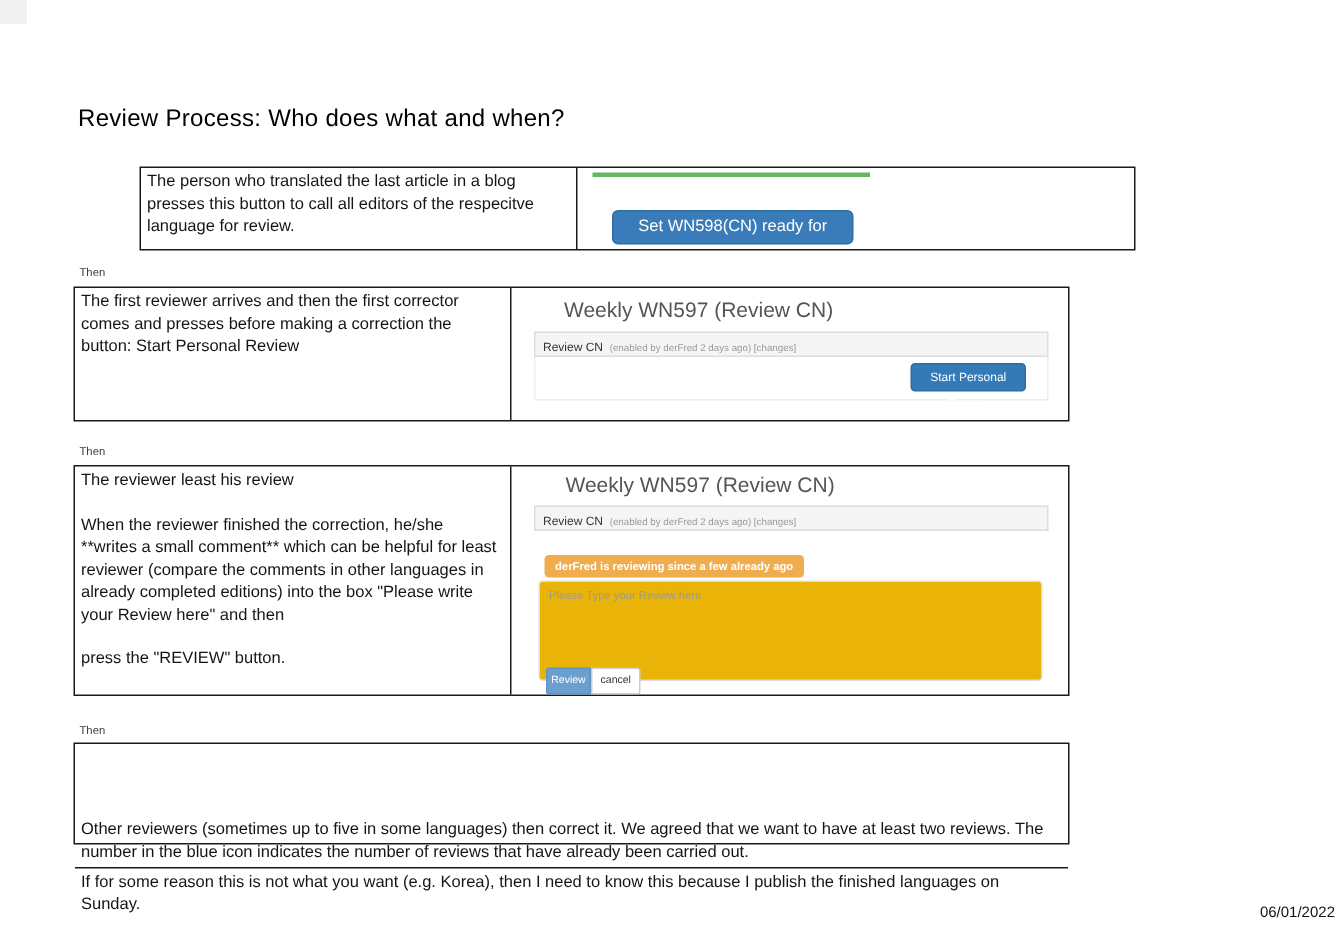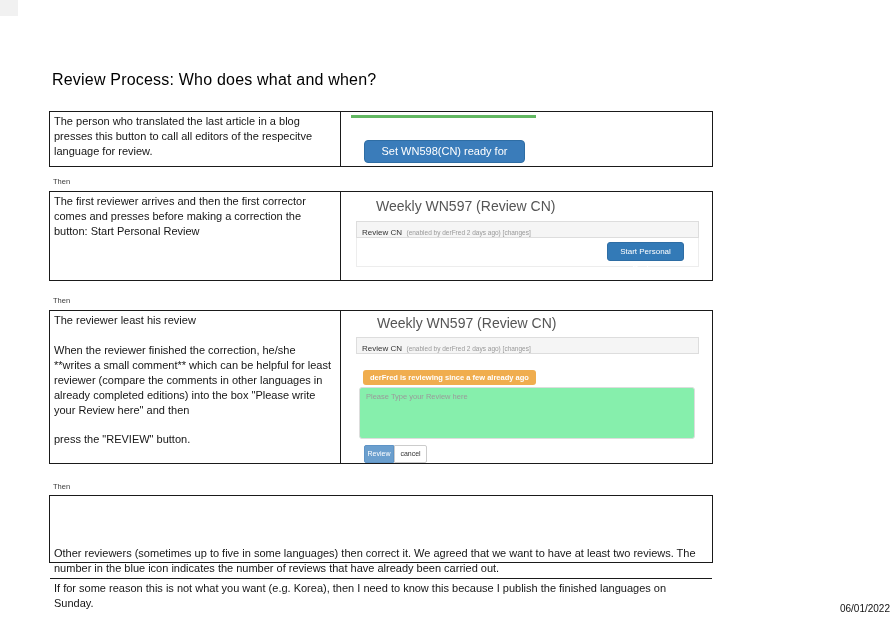--- a/index.html
+++ b/index.html
@@ -15,21 +15,21 @@
     text-align:center; font-size:11px; color:#1d1d1d;
   }
   .doc-title {
     position:absolute; left:52px; top:71px; font-size:16px; font-weight:400;
     color:#000000; letter-spacing:0.2px;
   }
   .then-label { position:absolute; left:53px; font-size:7.5px; color:#3a3a3a; }
   .then-1 { top:177px; } .then-2 { top:296px; } .then-3 { top:482px; }
 
   .tbox { position:absolute; left:49px; width:664px; border:1px solid #1a1a1a; background:#fff; }
-  .box1 { top:111px; height:56px; }
+  .box1 { top:111px; height:56px;margin-left:44px; }
   .box2 { top:191px; height:90px; }
   .box3 { top:310px; height:154px; }
   .box4 { top:495px; height:68px; }
 
   .cell-left {
     position:absolute; left:0; top:0; width:291px; height:100%;
     border-right:1px solid #1a1a1a; padding:2px 5px 0 4px;
     font-size:11px; line-height:14.9px; color:#151515;
   }
   .cell-left p { margin:0 0 15px 0; }
@@ -71,24 +71,24 @@
   
   .box3 .panel-title { left:308px; top:4px; }
   .box3 .panel-bar { top:26px; }
   .review-badge {
     position:absolute; left:313px; top:59px; height:15px;
     background:#f0ad4e; border-radius:3px; padding:0 7px;
     color:#ffffff; font-size:7.5px; font-weight:bold; line-height:15px;
     white-space:nowrap;
   }
   .review-textarea {
-    position:absolute; left:309px; top:76px; width:336px; height:52px;
+    position:absolute; left:309px; top:76px; width:336px; height:67px;
     border:1px solid #dddddd; border-radius:3px; resize:none;
     font-family:inherit; font-size:7.5px; color:#555; padding:4px 6px;
-    background:#86efac; outline:none;
+    background:#eab308; outline:none;
   }
   .review-textarea::placeholder { color:#9a9a9a; opacity:1; }
   .btn-review {
     position:absolute; left:314px; top:134px; width:30px; height:18px;
     background:#6b9fce; border:1px solid #5f94c6; border-radius:2px 0 0 2px;
     color:#ffffff; font-size:7px; text-align:center; line-height:16px;
     font-family:inherit; cursor:pointer;
   }
   .btn-cancel {
     position:absolute; left:344px; top:134px; width:33px; height:18px;

